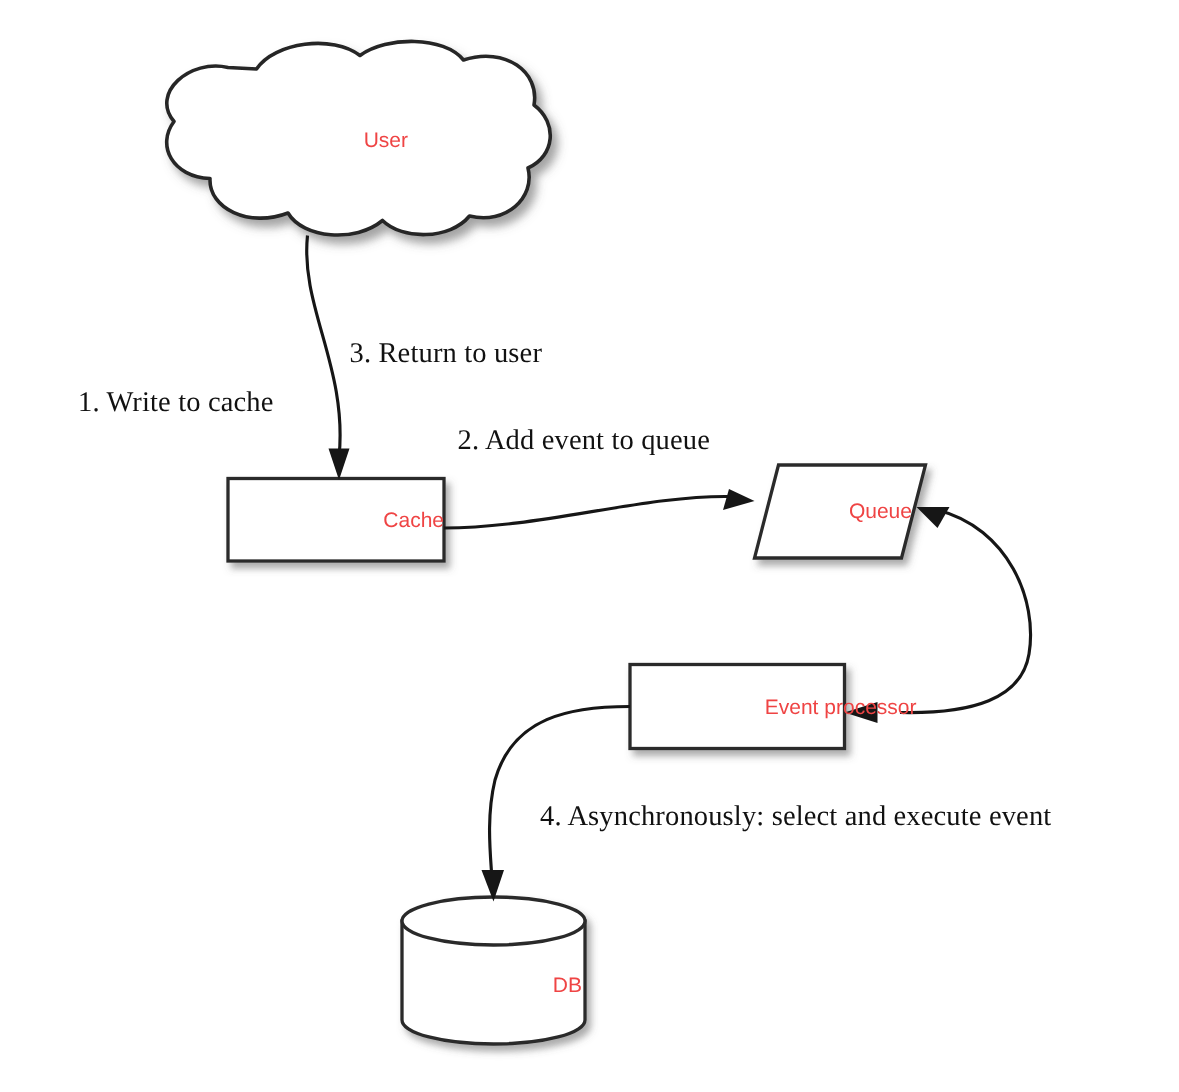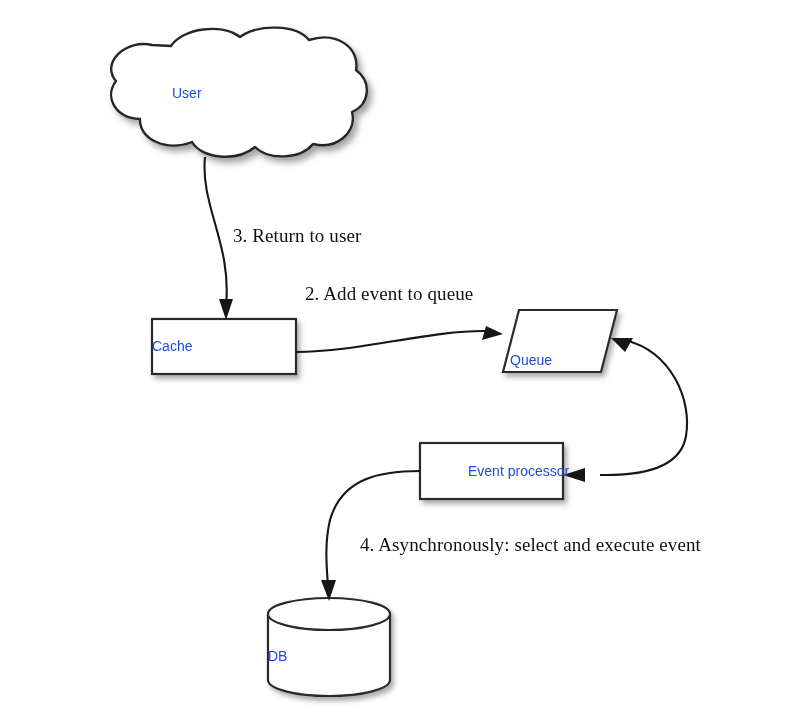--- a/index.html
+++ b/index.html
@@ -19,23 +19,23 @@
     position: absolute;
     left: 0;
     top: 0;
     width: 786px;
     height: 728px;
   }
   .node-label {
     position: absolute;
     font-family: "Liberation Sans", sans-serif;
     font-size: 14px;
-    color: #1d4ed8;
+    color: #ef4444;
     white-space: nowrap;
-    text-align: left;
+    text-align: right;
     pointer-events: none;
   }
   .edge-label {
     position: absolute;
     font-family: Liberation Serif, serif;
     font-size: 19px;
     color: #111111;
     white-space: nowrap;
     letter-spacing: 0.1px;
   }
@@ -132,26 +132,27 @@
     <g>
       <path class="edge-line" d="M 420 471 C 380 471, 342 478, 330 520 C 324 545, 327 570, 328 586"></path>
       <polygon class="arrow-head" points="329,601 321,580 336,580"></polygon>
     </g>
   </svg>
 
   <div class="node-label" style="left:172px; top:85px; width:100px;">User</div>
 
   <div class="node-label" style="left:152px; top:338px; width:144px;">Cache</div>
 
-  <div class="node-label" style="left:510px; top:352px; width:98px;">Queue</div>
+  <div class="node-label" style="left:510px; top:332px; width:98px;">Queue</div>
 
   <div class="node-label" style="left:420px; top:463px; width:143px;margin-left:48px;">Event processor</div>
 
   <div class="node-label" style="left:268px; top:648px; width:120px;">DB</div>
 
+  <div class="edge-label" style="left:52px; top:258px;">1. Write to cache</div>
 
   <div class="edge-label" style="left:305px; top:283px;">2. Add event to queue</div>
 
   <div class="edge-label" style="left:233px; top:225px;">3. Return to user</div>
 
   <div class="edge-label" style="left:360px; top:534px;">4. Asynchronously: select and execute event</div>
 
 </div>
 
 </body></html>

